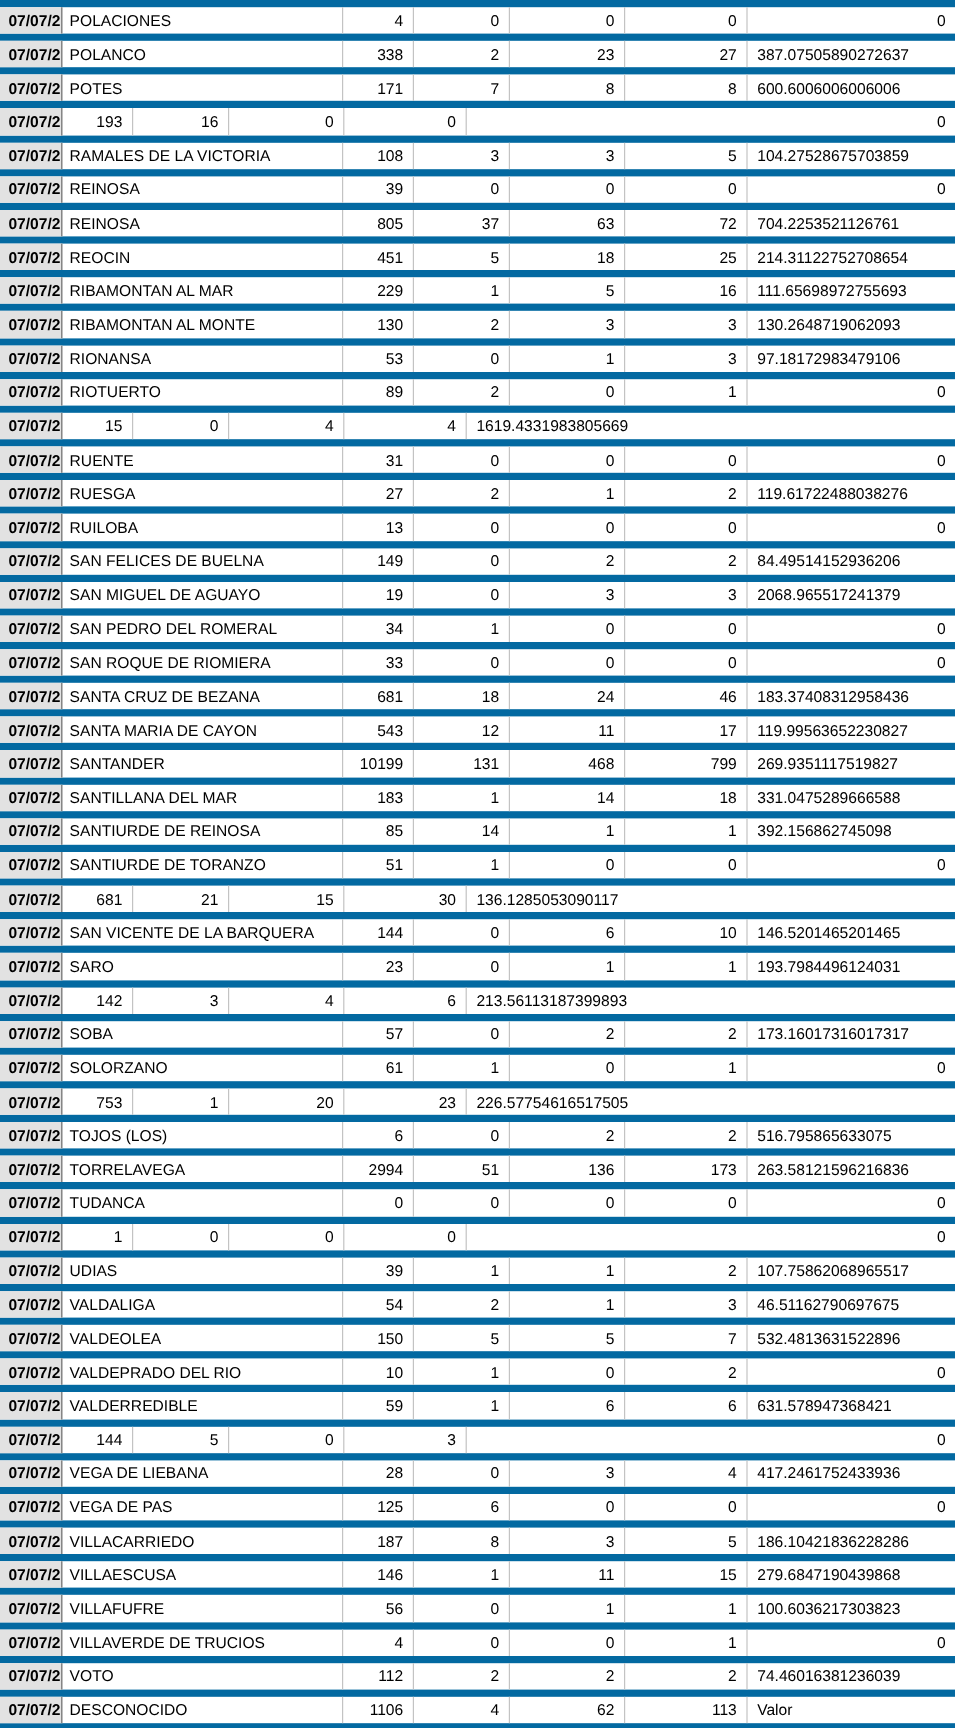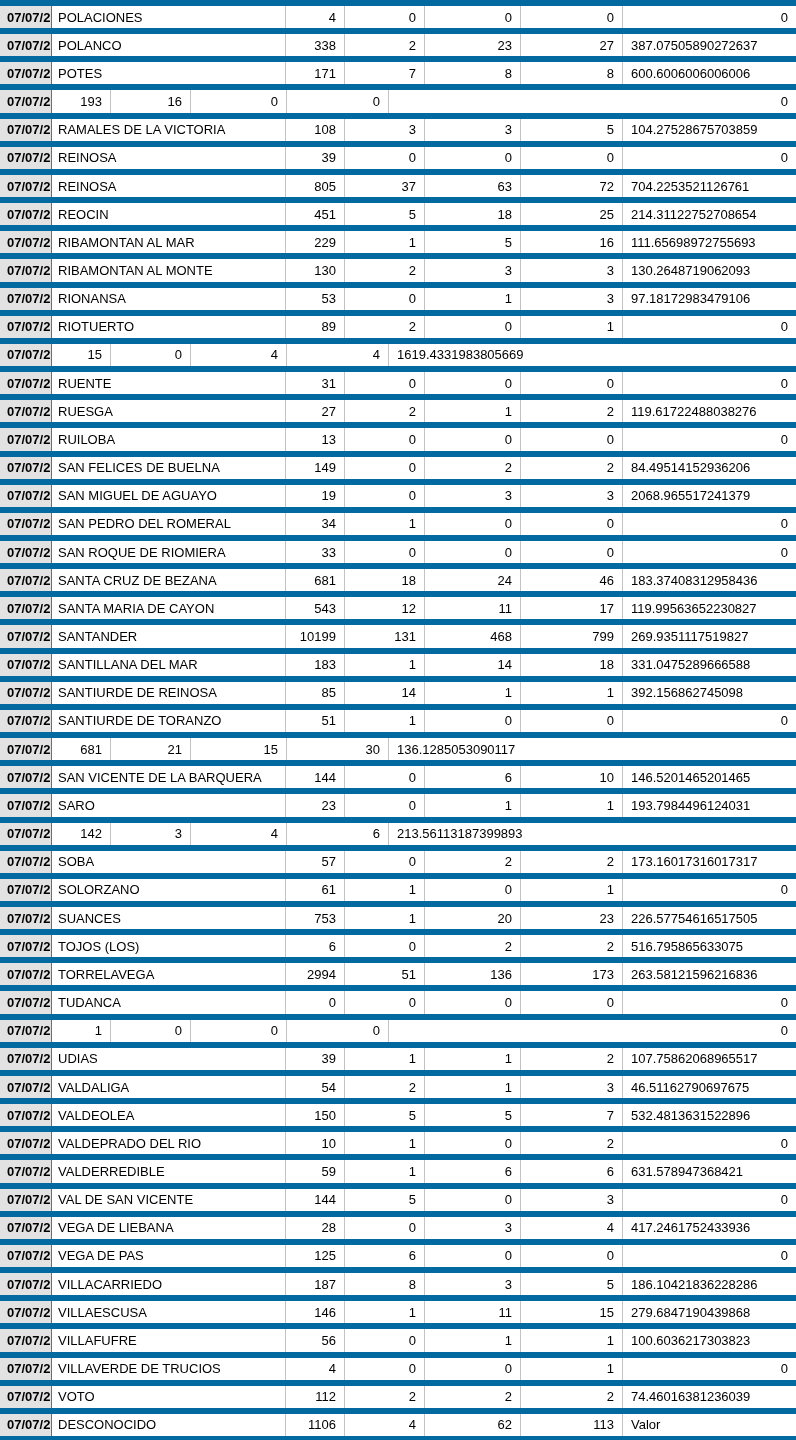--- a/index.html
+++ b/index.html
@@ -376,21 +376,20 @@
     <div class="cell name">SOLORZANO</div>
     <div class="cell num c1">61</div>
     <div class="cell num c2">1</div>
     <div class="cell num c3">0</div>
     <div class="cell num c4">1</div>
     <div class="cell rate right">0</div>
   </div>
 
   <div class="row">
     <div class="cell date">07/07/2</div>
-    <div class="cell name">SUANCES</div>
     <div class="cell num c1">753</div>
     <div class="cell num c2">1</div>
     <div class="cell num c3">20</div>
     <div class="cell num c4">23</div>
     <div class="cell rate left">226.57754616517505</div>
   </div>
 
   <div class="row">
     <div class="cell date">07/07/2</div>
     <div class="cell name">TOJOS (LOS)</div>
@@ -475,21 +474,20 @@
     <div class="cell name">VALDERREDIBLE</div>
     <div class="cell num c1">59</div>
     <div class="cell num c2">1</div>
     <div class="cell num c3">6</div>
     <div class="cell num c4">6</div>
     <div class="cell rate left">631.578947368421</div>
   </div>
 
   <div class="row">
     <div class="cell date">07/07/2</div>
-    <div class="cell name">VAL DE SAN VICENTE</div>
     <div class="cell num c1">144</div>
     <div class="cell num c2">5</div>
     <div class="cell num c3">0</div>
     <div class="cell num c4">3</div>
     <div class="cell rate right">0</div>
   </div>
 
   <div class="row">
     <div class="cell date">07/07/2</div>
     <div class="cell name">VEGA DE LIEBANA</div>

